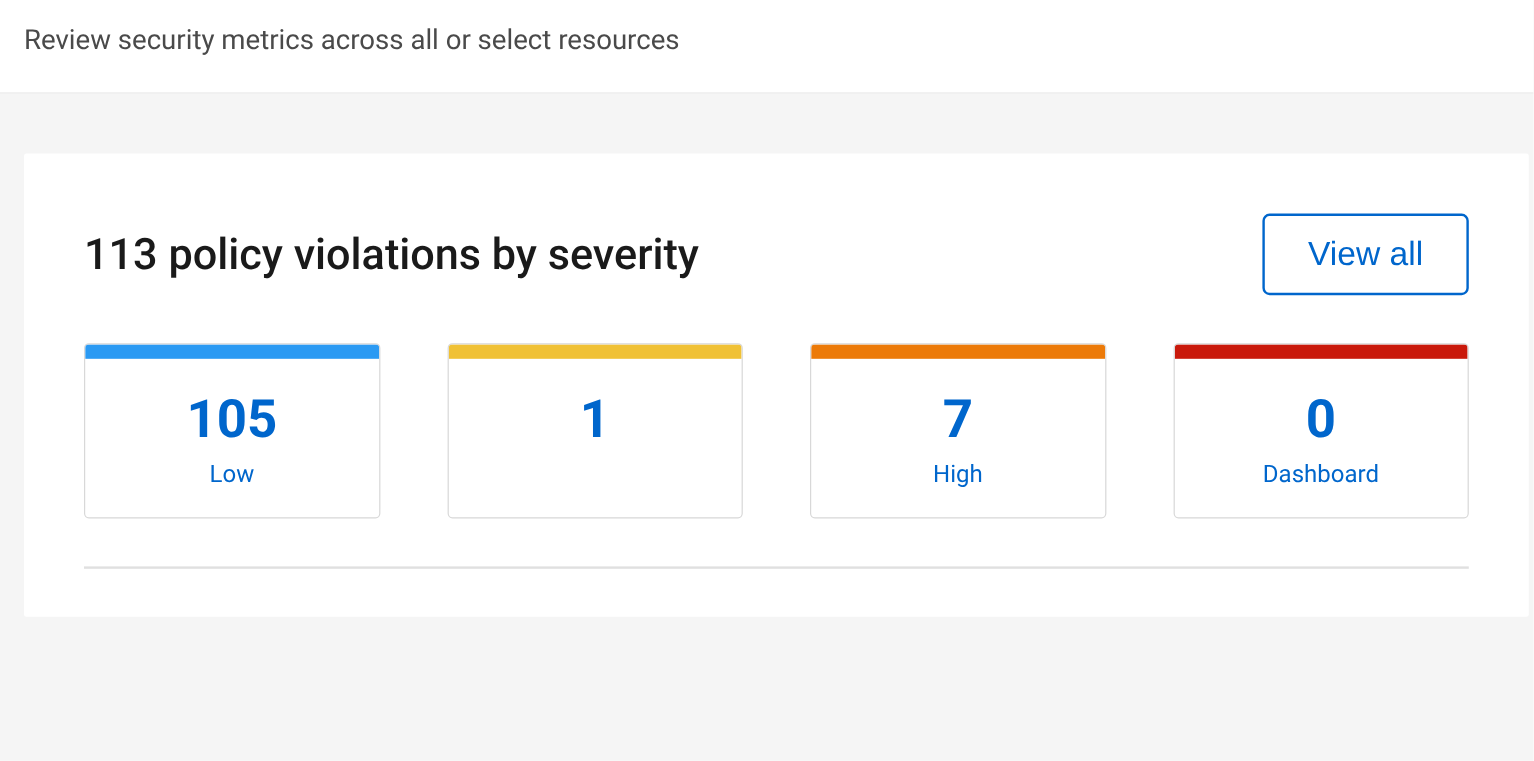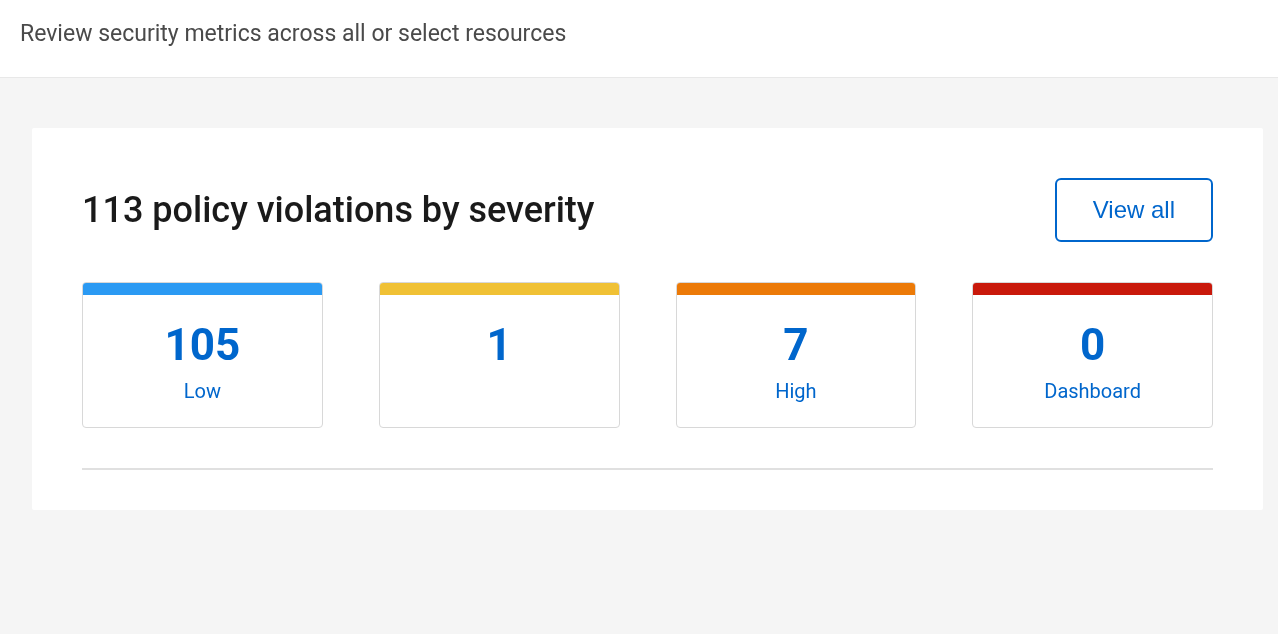--- a/index.html
+++ b/index.html
@@ -24,22 +24,21 @@
       color: #1a1a1a;
       margin-bottom: 8px;
       letter-spacing: -0.5px;
     }
     .page-subtitle {
       font-size: 23px;
       color: #4a4a4a;
       font-weight: 400;
     }
     .content-area {
-      padding: 50px 15px 0 20px;
-      margin-left: 12px;
+      padding: 50px 4px 0 20px;
     }
     .card {
       background: #ffffff;
       padding: 50px 50px 40px 50px;
       border-radius: 2px;
     }
     .card-header {
       display: flex;
       justify-content: space-between;
       align-items: center;
@@ -47,21 +46,21 @@
     }
     .card-title {
       font-size: 36px;
       font-weight: 500;
       color: #1a1a1a;
     }
     .view-all-button {
       background: #ffffff;
       border: 2px solid #0066cc;
       color: #0066cc;
-      font-size: 24px;
+      font-size: 28px;
       padding: 16px 36px;
       border-radius: 6px;
       cursor: pointer;
       font-weight: 400;
     }
     .severity-grid {
       display: flex;
       gap: 56px;
       margin-bottom: 40px;
       justify-content: space-between;

